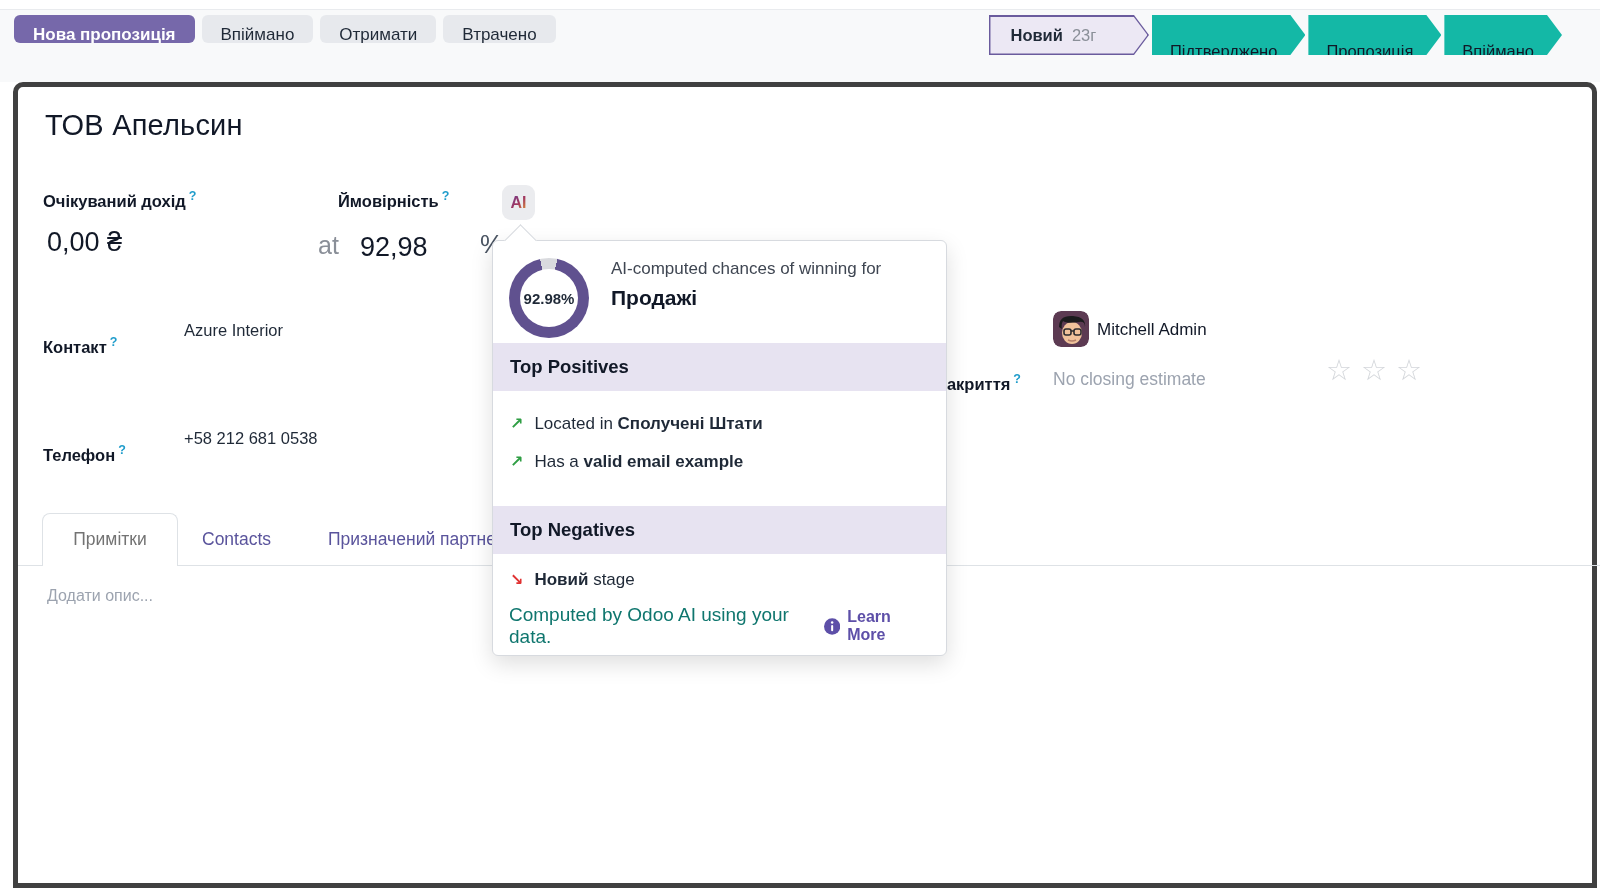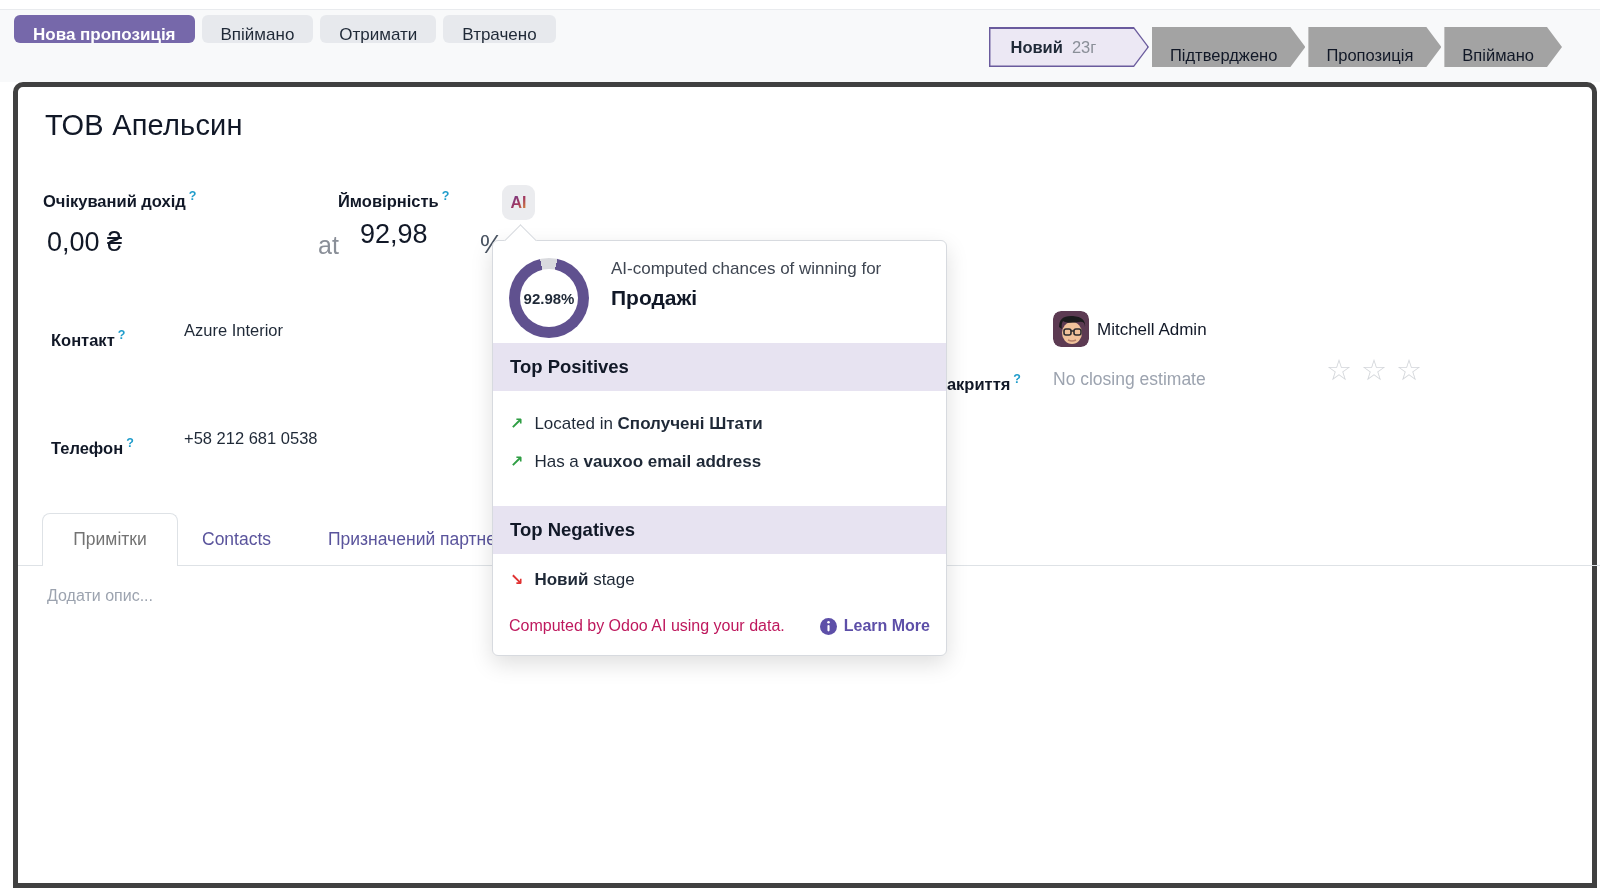--- a/index.html
+++ b/index.html
@@ -9,23 +9,23 @@
   
   .topbar { position:absolute; left:0; top:9px; width:1600px; height:73px;
     background:#f8f9fa; border-top:1px solid #e9ebee; }
   .btn-row { position:absolute; left:14px; top:15px; display:flex; gap:7px; }
   .btn { height:28px; padding:0 19px; border:none; border-radius:6px; cursor:pointer;
     font-family:inherit; font-size:17px; line-height:40px; white-space:nowrap; }
   .btn.primary { background:#7668aa; color:#ffffff; font-weight:700; }
   .btn.secondary { background:#e7e9ed; color:#1f2937; font-weight:400; }
 
   
-  .stages { position:absolute; right:38px; top:15px; display:flex; gap:3px;margin-top:12px; }
+  .stages { position:absolute; right:38px; top:15px; display:flex; gap:3px; }
   .stage { position:relative; height:40px; line-height:40px; font-size:16.5px;
-    color:#111827; font-weight:500; background:#a3a3a3; padding:8px 28px 0 18px;
+    color:#111827; font-weight:500; background:#14b8a6; padding:16px 28px 0 18px;
     clip-path:polygon(0 0, calc(100% - 15px) 0, 100% 50%, calc(100% - 15px) 100%, 0 100%);
     cursor:pointer; white-space:nowrap; }
   .stage.active-wrap { background:#6a5b9d; padding:0; width:160px; }
   .stage-inner { position:absolute; left:1.5px; top:1.5px; right:1.5px; bottom:1.5px;
     background:#ece8f4; line-height:37px; padding:0 0 0 20px;
     clip-path:polygon(0 0, calc(100% - 14px) 0, 100% 50%, calc(100% - 14px) 100%, 0 100%); }
   .stage-inner b { font-weight:700; color:#1f2937; }
   .stage-badge { color:#8a8f98; font-weight:400; margin-left:9px; }
 
   
@@ -43,25 +43,25 @@
   .ai-badge { position:absolute; left:484px; top:98px; width:33px; height:35px;
     background:#ebecef; border-radius:9px; text-align:center; line-height:35px;
     font-size:16px; font-weight:800; cursor:pointer;
     background-image:linear-gradient(#ebecef,#ebecef); }
   .ai-badge span { background:linear-gradient(135deg,#6b3f94 0%,#a0355f 50%,#e69d2e 100%);
     -webkit-background-clip:text; background-clip:text; color:transparent; }
 
   .big-val { position:absolute; font-size:27px; color:#111827; cursor:text; }
   .v-revenue { left:29px; top:140px; }
   .prob-at { position:absolute; left:300px; top:144px; font-size:25px; color:#8a8f98; }
-  .v-prob { left:342px; top:132px;text-align:center; }
+  .v-prob { left:342px; top:145px;text-align:center; }
   .prob-pct { position:absolute; left:462px; top:142px; font-size:26px; color:#4b5563; }
 
   .frow { position:absolute; height:28px; line-height:28px; font-size:16.5px; }
-  .frow .field-label { position:absolute; left:0; top:5px;margin-left:8px; }
+  .frow .field-label { position:absolute; left:0; top:12px; }
   .frow .fval { position:absolute; left:141px; top:0; color:#1f2937; white-space:nowrap; cursor:text; }
   .frow.r1 { left:25px; top:229px; width:900px; }
   .frow.r2 { left:25px; top:283px; width:900px; }
   .frow.r3 { left:25px; top:337px; width:900px; }
 
   
   .avatar { position:absolute; left:1035px; top:224px; width:36px; height:36px;
     border-radius:8px; overflow:hidden; cursor:pointer; }
   .salesperson { position:absolute; left:1079px; top:229px; font-size:17px;
     line-height:28px; color:#111827; cursor:pointer; }
@@ -107,21 +107,21 @@
     line-height:48px; padding-left:17px; font-size:18.5px; font-weight:700; color:#111827; }
   .band.pos { top:102px; } .band.neg { top:265px; }
   .pop-row { position:absolute; left:17px; height:34px; line-height:34px; font-size:17px;
     color:#1f2937; white-space:nowrap; }
   .pop-row b { font-weight:700; }
   .arrow-up { color:#2f9e44; font-weight:700; margin-right:11px; font-size:16px; }
   .arrow-down { color:#e03131; font-weight:700; margin-right:11px; font-size:16px; }
   .row-p1 { top:166px; } .row-p2 { top:204px; } .row-n1 { top:322px; }
   .pop-footer { position:absolute; left:0; top:368px; width:100%; height:34px;
     padding:0 16px; display:flex; align-items:center; justify-content:space-between; }
-  .pop-footer-note { font-size:16px; color:#be185d; }
+  .pop-footer-note { font-size:19px; color:#0f766e; }
   .learn-more { display:flex; align-items:center; gap:7px; font-size:16px; font-weight:700;
     color:#5d4fa8; cursor:pointer; }
 </style>
 </head>
 <body>
 
 <div class="topbar"></div>
 
 <div class="btn-row">
   <button class="btn primary">Нова пропозиція</button>
@@ -201,21 +201,21 @@
       <div class="pop-team">Продажі</div>
     </div>
   </div>
 
   <div class="band pos">Top Positives</div>
 
   <div class="pop-row row-p1">
     <span class="arrow-up">↗</span><span>Located in </span><b>Сполучені Штати</b>
   </div>
   <div class="pop-row row-p2">
-    <span class="arrow-up">↗</span><span>Has a </span><b>vauxoo email address</b>
+    <span class="arrow-up">↗</span><span>Has a </span><b>valid email example</b>
   </div>
 
   <div class="band neg">Top Negatives</div>
 
   <div class="pop-row row-n1">
     <span class="arrow-down">↘</span><b>Новий</b><span> stage</span>
   </div>
 
   <div class="pop-footer">
     <span class="pop-footer-note">Computed by Odoo AI using your data.</span>

